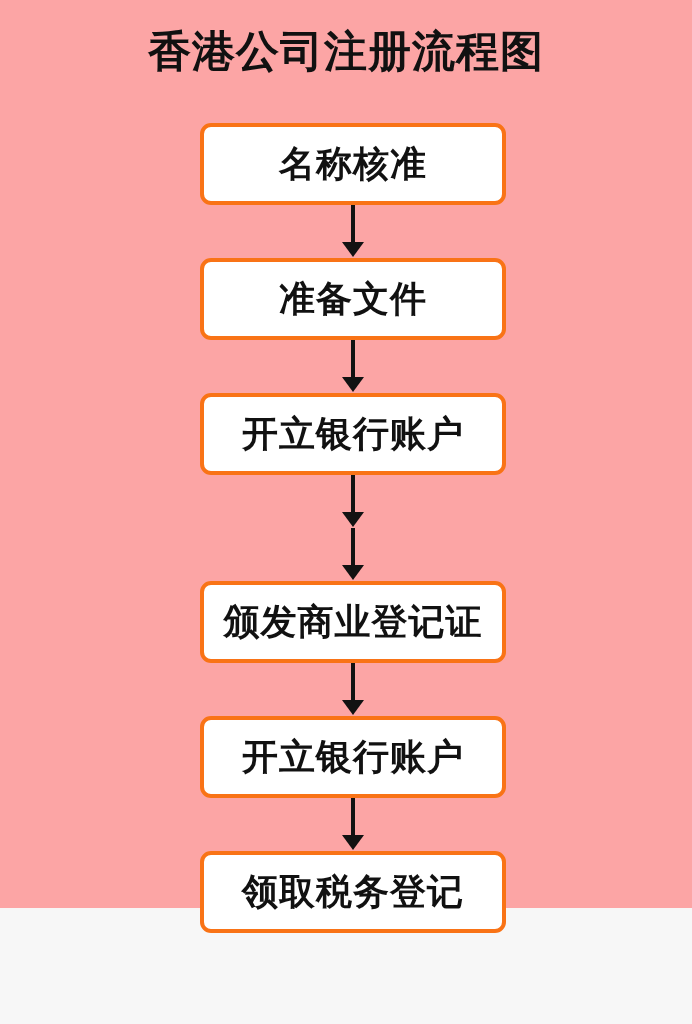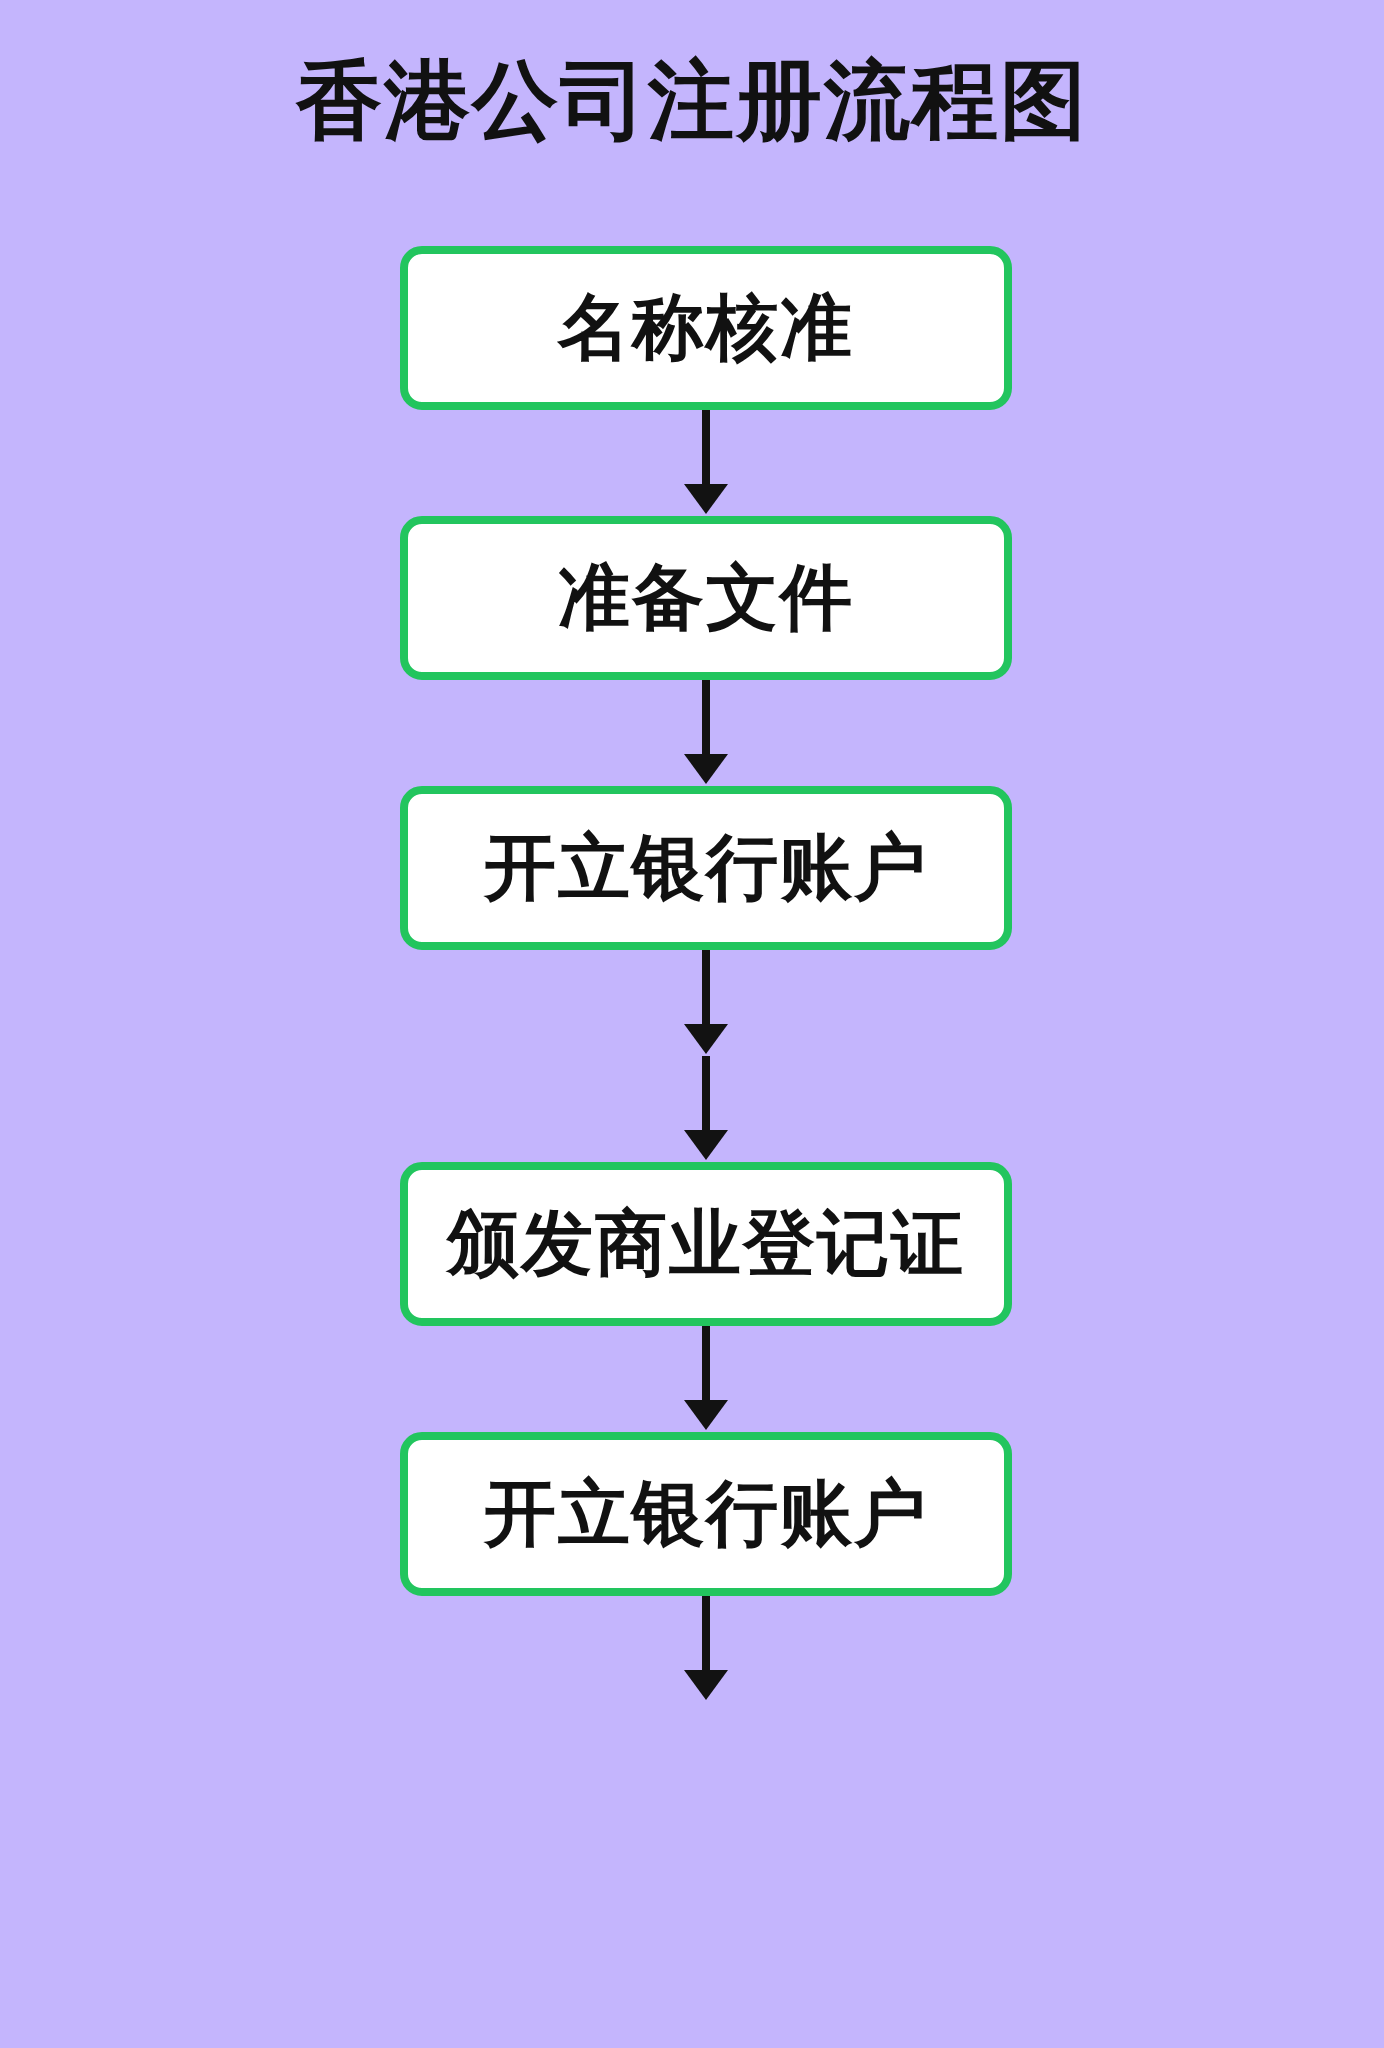--- a/index.html
+++ b/index.html
@@ -11,22 +11,22 @@
     width: 692px;
     height: 1024px;
     background: #f7f7f7;
     font-family: "Liberation Sans", "DejaVu Sans", sans-serif;
     overflow: hidden;
   }
 
   #flowchart-page {
     position: relative;
     width: 692px;
-    height: 1024px;
-    background: #c4b5fd;
+    height: 908px;
+    background: #fca5a5;
     box-sizing: border-box;
   }
 
   
   #chart-title {
     position: absolute;
     top: 24px;
     left: 0;
     width: 692px;
     text-align: center;
@@ -48,21 +48,21 @@
     display: flex;
     flex-direction: column;
     align-items: center;
   }
 
   .flow-node {
     width: 306px;
     height: 82px;
     box-sizing: border-box;
     background: #ffffff;
-    border: 4px solid #22c55e;
+    border: 4px solid #f97316;
     border-radius: 11px;
     display: flex;
     align-items: center;
     justify-content: center;
   }
 
   .flow-node-label {
     font-size: 36px;
     line-height: 40px;
     font-weight: 700;
@@ -139,15 +139,18 @@
 
     <div class="flow-node">
       <span class="flow-node-label">开立银行账户</span>
     </div>
 
     <svg class="flow-connector" viewBox="0 0 26 53">
       <line class="stem" x1="13" y1="0" x2="13" y2="39"></line>
       <polygon class="head" points="2,37 24,37 13,52"></polygon>
     </svg>
 
+    <div class="flow-node">
+      <span class="flow-node-label">领取税务登记</span>
+    </div>
 
   </div>
 </div>
 
 </body></html>

